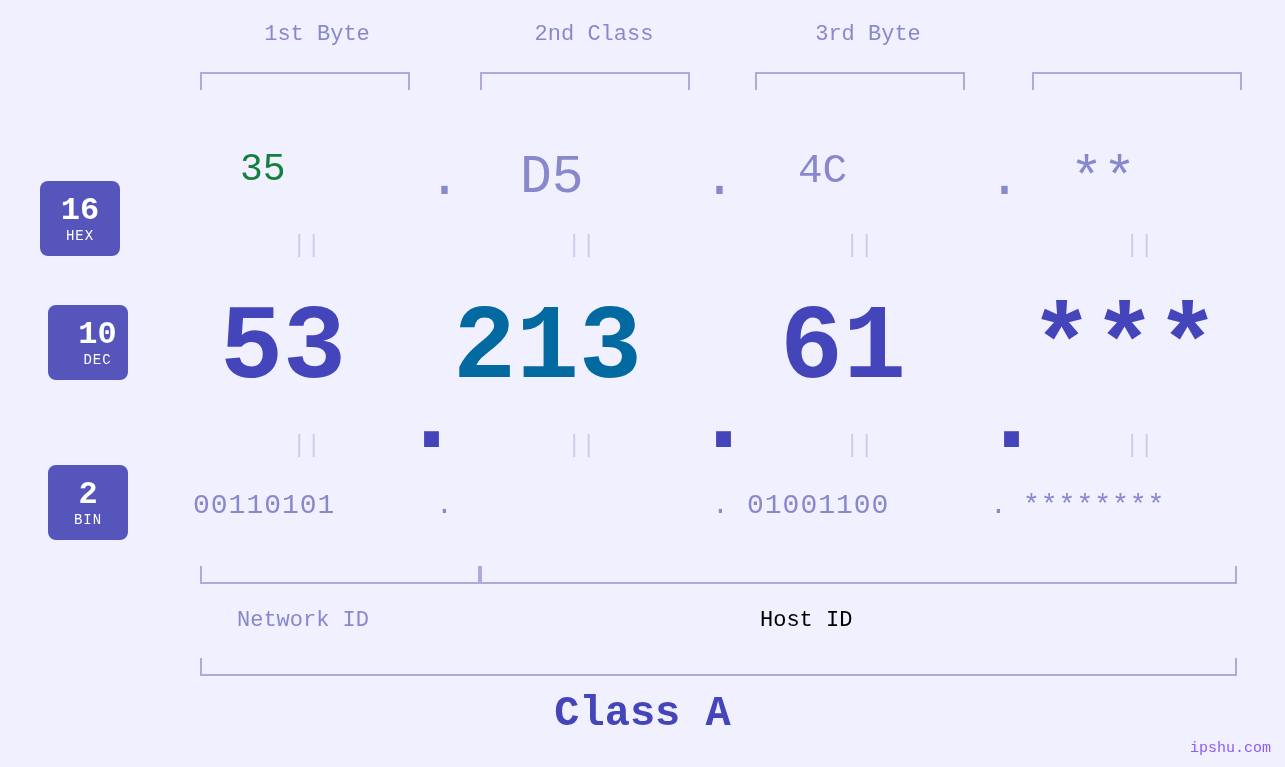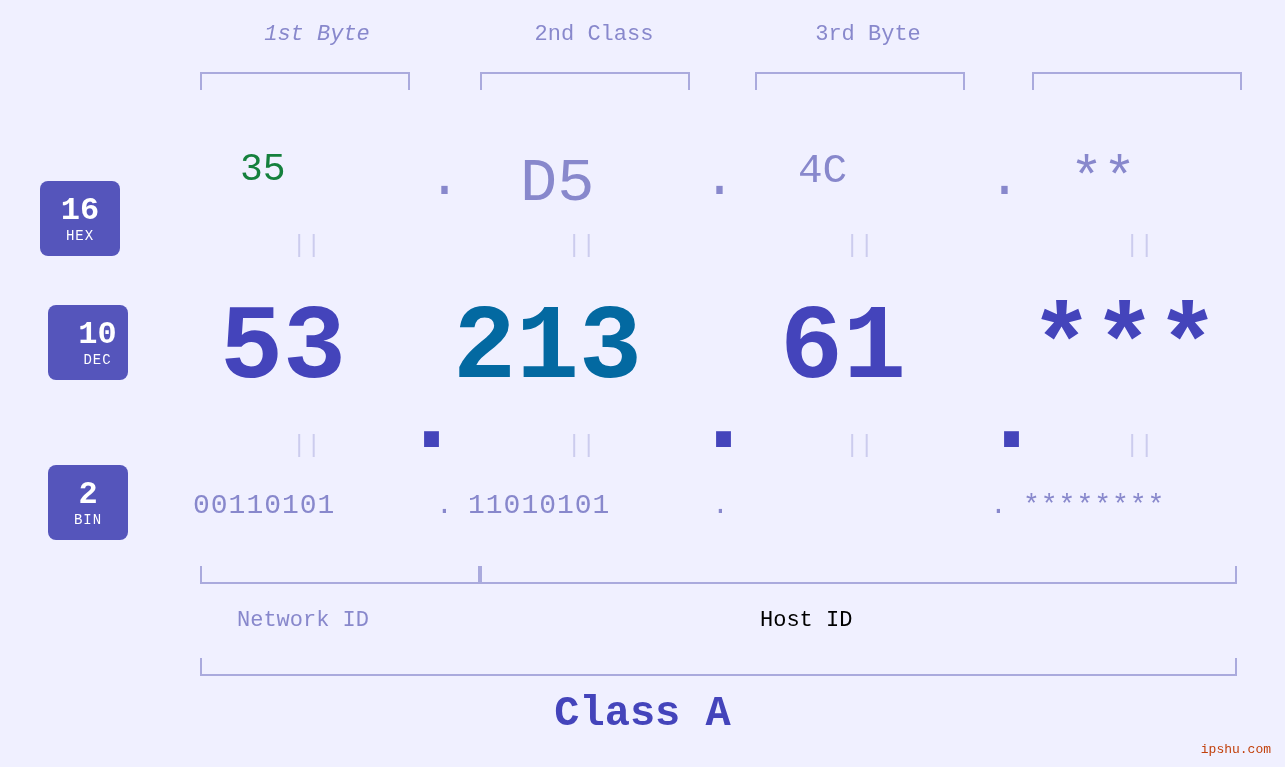--- a/index.html
+++ b/index.html
@@ -51,42 +51,42 @@
 
     
     .layout {
       position: absolute;
       top: 0; left: 0;
       width: 1285px;
       height: 767px;
     }
 
     
-    .bh-1st { position: absolute; left: 207px; top: 22px; font-style: italic; }
+    .bh-1st { position: absolute; left: 207px; top: 22px; }
     .bh-2nd { position: absolute; left: 484px; top: 22px; }
     .bh-3rd { position: absolute; left: 758px; top: 22px; }
     .bh-4th { position: absolute; left: 1034px; top: 22px; }
 
     
     .tb-1 { position: absolute; left: 200px; top: 72px; width: 210px; height: 18px; border-top: 2px solid #aaaadd; border-left: 2px solid #aaaadd; border-right: 2px solid #aaaadd; }
     .tb-2 { position: absolute; left: 480px; top: 72px; width: 210px; height: 18px; border-top: 2px solid #aaaadd; border-left: 2px solid #aaaadd; border-right: 2px solid #aaaadd; }
     .tb-3 { position: absolute; left: 755px; top: 72px; width: 210px; height: 18px; border-top: 2px solid #aaaadd; border-left: 2px solid #aaaadd; border-right: 2px solid #aaaadd; }
     .tb-4 { position: absolute; left: 1032px; top: 72px; width: 210px; height: 18px; border-top: 2px solid #aaaadd; border-left: 2px solid #aaaadd; border-right: 2px solid #aaaadd; }
 
     
     .badge-hex { position: absolute; left: 40px; top: 145px; margin-top: 36px; }
     
     .badge-dec { position: absolute; left: 48px; top: 305px; padding-left: 19px; }
     
     .badge-bin { position: absolute; left: 48px; top: 465px; }
 
     
     .v-hex-1 { position: absolute; left: 240px; top: 148px; font-size: 38px; color: #15803d; font-family: 'Courier New', Courier, monospace; }
     .v-hex-dot1 { position: absolute; left: 428px; top: 148px; font-size: 55px; color: #8888cc; font-family: 'Courier New', Courier, monospace; }
-    .v-hex-2 { position: absolute; left: 520px; top: 148px; font-size: 62px; color: #8888cc; font-family: 'Courier New', Courier, monospace; }
+    .v-hex-2 { position: absolute; left: 520px; top: 148px; font-size: 53px; color: #8888cc; font-family: 'Courier New', Courier, monospace; }
     .v-hex-dot2 { position: absolute; left: 703px; top: 148px; font-size: 55px; color: #8888cc; font-family: 'Courier New', Courier, monospace; }
     .v-hex-3 { position: absolute; left: 798px; top: 148px; font-size: 41px; color: #8888cc; font-family: 'Courier New', Courier, monospace; }
     .v-hex-dot3 { position: absolute; left: 988px; top: 148px; font-size: 55px; color: #8888cc; font-family: 'Courier New', Courier, monospace; }
     .v-hex-4 { position: absolute; left: 1070px; top: 148px; font-size: 55px; color: #8888cc; font-family: 'Courier New', Courier, monospace; }
 
     
     .eq-hex-1 { position: absolute; left: 292px; top: 232px; font-size: 24px; color: #ccccee; font-family: 'Courier New', Courier, monospace; }
     .eq-hex-2 { position: absolute; left: 567px; top: 232px; font-size: 24px; color: #ccccee; font-family: 'Courier New', Courier, monospace; }
     .eq-hex-3 { position: absolute; left: 845px; top: 232px; font-size: 24px; color: #ccccee; font-family: 'Courier New', Courier, monospace; }
     .eq-hex-4 { position: absolute; left: 1125px; top: 232px; font-size: 24px; color: #ccccee; font-family: 'Courier New', Courier, monospace; }
@@ -123,21 +123,21 @@
     .lbl-netid { position: absolute; left: 237px; top: 608px; font-size: 22px; color: #8888cc; font-family: 'Courier New', Courier, monospace; }
     .lbl-hostid { position: absolute; left: 760px; top: 608px; font-size: 22px; color: #000000; font-family: 'Courier New', Courier, monospace; }
 
     
     .bb-class { position: absolute; left: 200px; top: 658px; right: 48px; height: 18px; border-bottom: 2px solid #aaaadd; border-left: 2px solid #aaaadd; border-right: 2px solid #aaaadd; }
 
     
     .lbl-classa { position: absolute; left: 0; right: 0; top: 690px; text-align: center; font-size: 42px; color: #4444bb; font-weight: bold; font-family: 'Courier New', Courier, monospace; }
 
     
-    .lbl-watermark { position: absolute; right: 14px; bottom: 10px; font-size: 13px; color: #c2410c; font-family: 'Courier New', Courier, monospace; }
+    .lbl-watermark { position: absolute; right: 14px; bottom: 10px; font-size: 15px; color: #8b5cf6; font-family: 'Courier New', Courier, monospace; }
   </style>
 </head>
 <body>
 
 <div class="layout">
 
   <div class="bh-1st byte-header">1st Byte</div>
   <div class="bh-2nd byte-header">2nd Class</div>
   <div class="bh-3rd byte-header">3rd Byte</div>
 
@@ -182,22 +182,22 @@
   <div class="eq-dec-3">||</div>
   <div class="eq-dec-4">||</div>
 
   <div class="badge-bin base-badge">
     <span class="base-num">2</span>
     <span class="base-label">BIN</span>
   </div>
 
   <div class="v-bin-1">00110101</div>
   <div class="v-bin-dot1">.</div>
-  <div class="v-bin-2">11010101</div>
   <div class="v-bin-dot2">.</div>
+  <div class="v-bin-3">01001100</div>
   <div class="v-bin-dot3">.</div>
   <div class="v-bin-4">********</div>
 
   <div class="bb-net"></div>
   <div class="bb-host"></div>
 
   <div class="lbl-netid">Network ID</div>
   <div class="lbl-hostid">Host ID</div>
 
   <div class="bb-class"></div>

